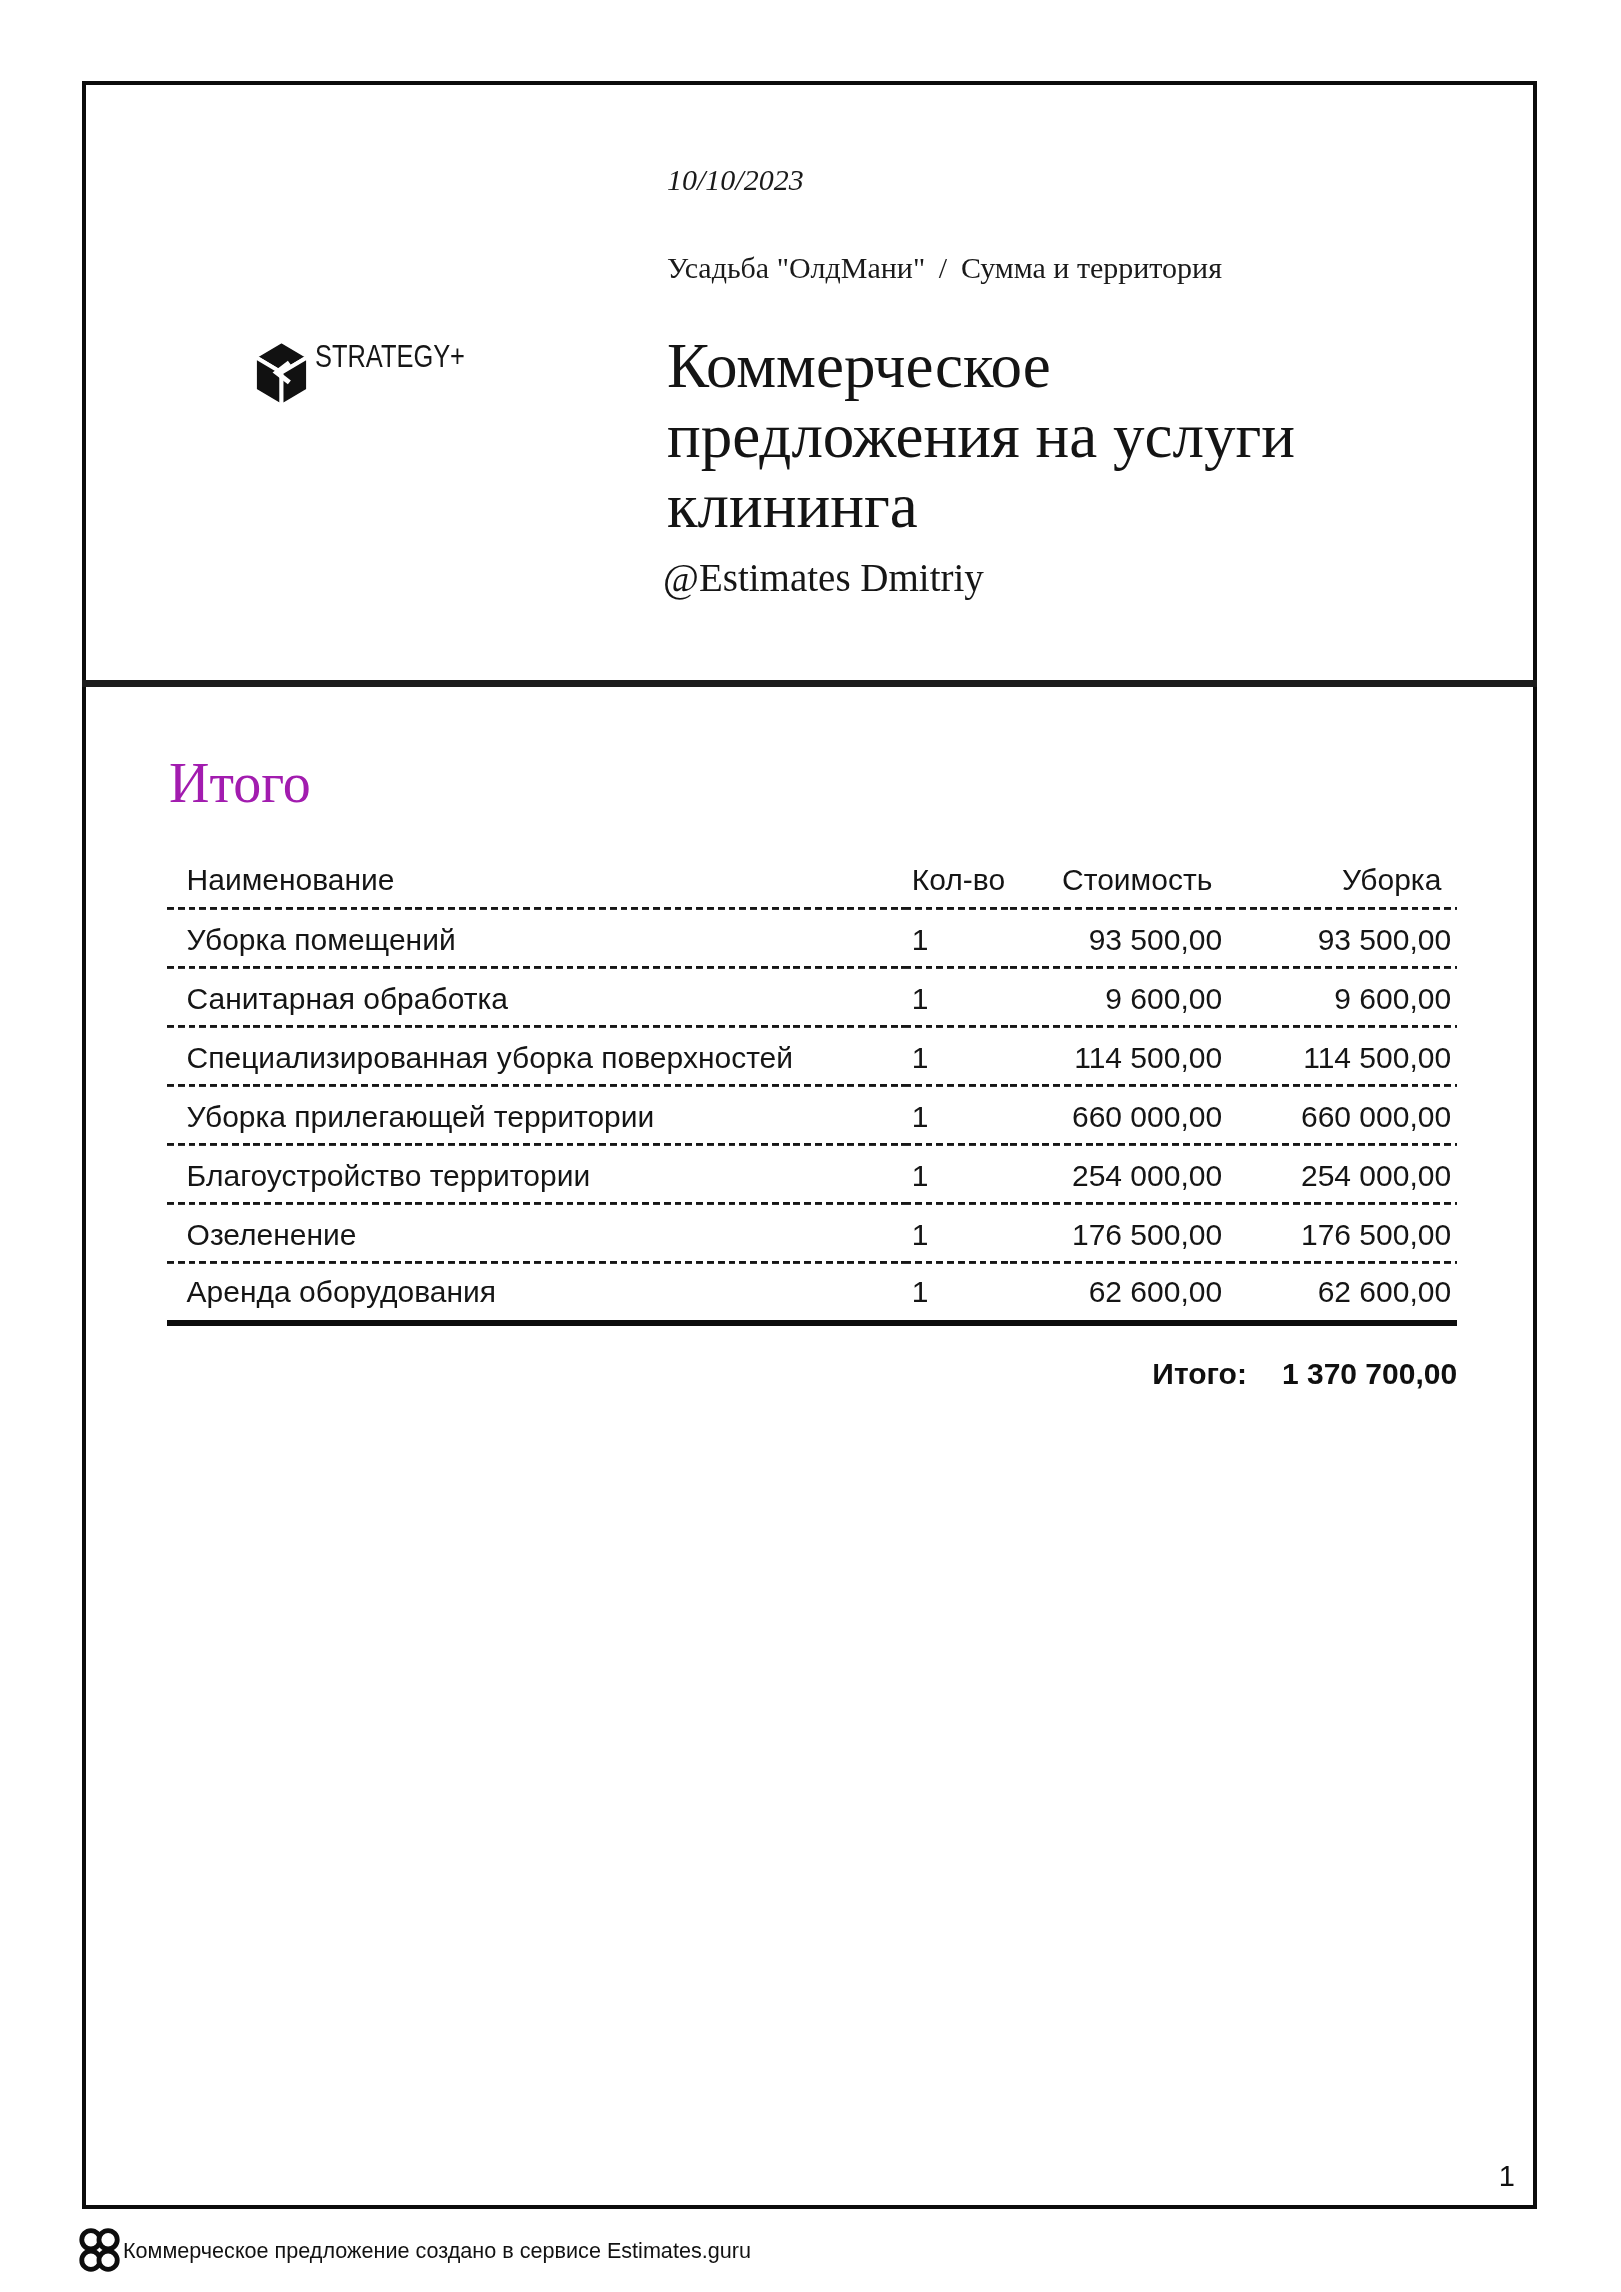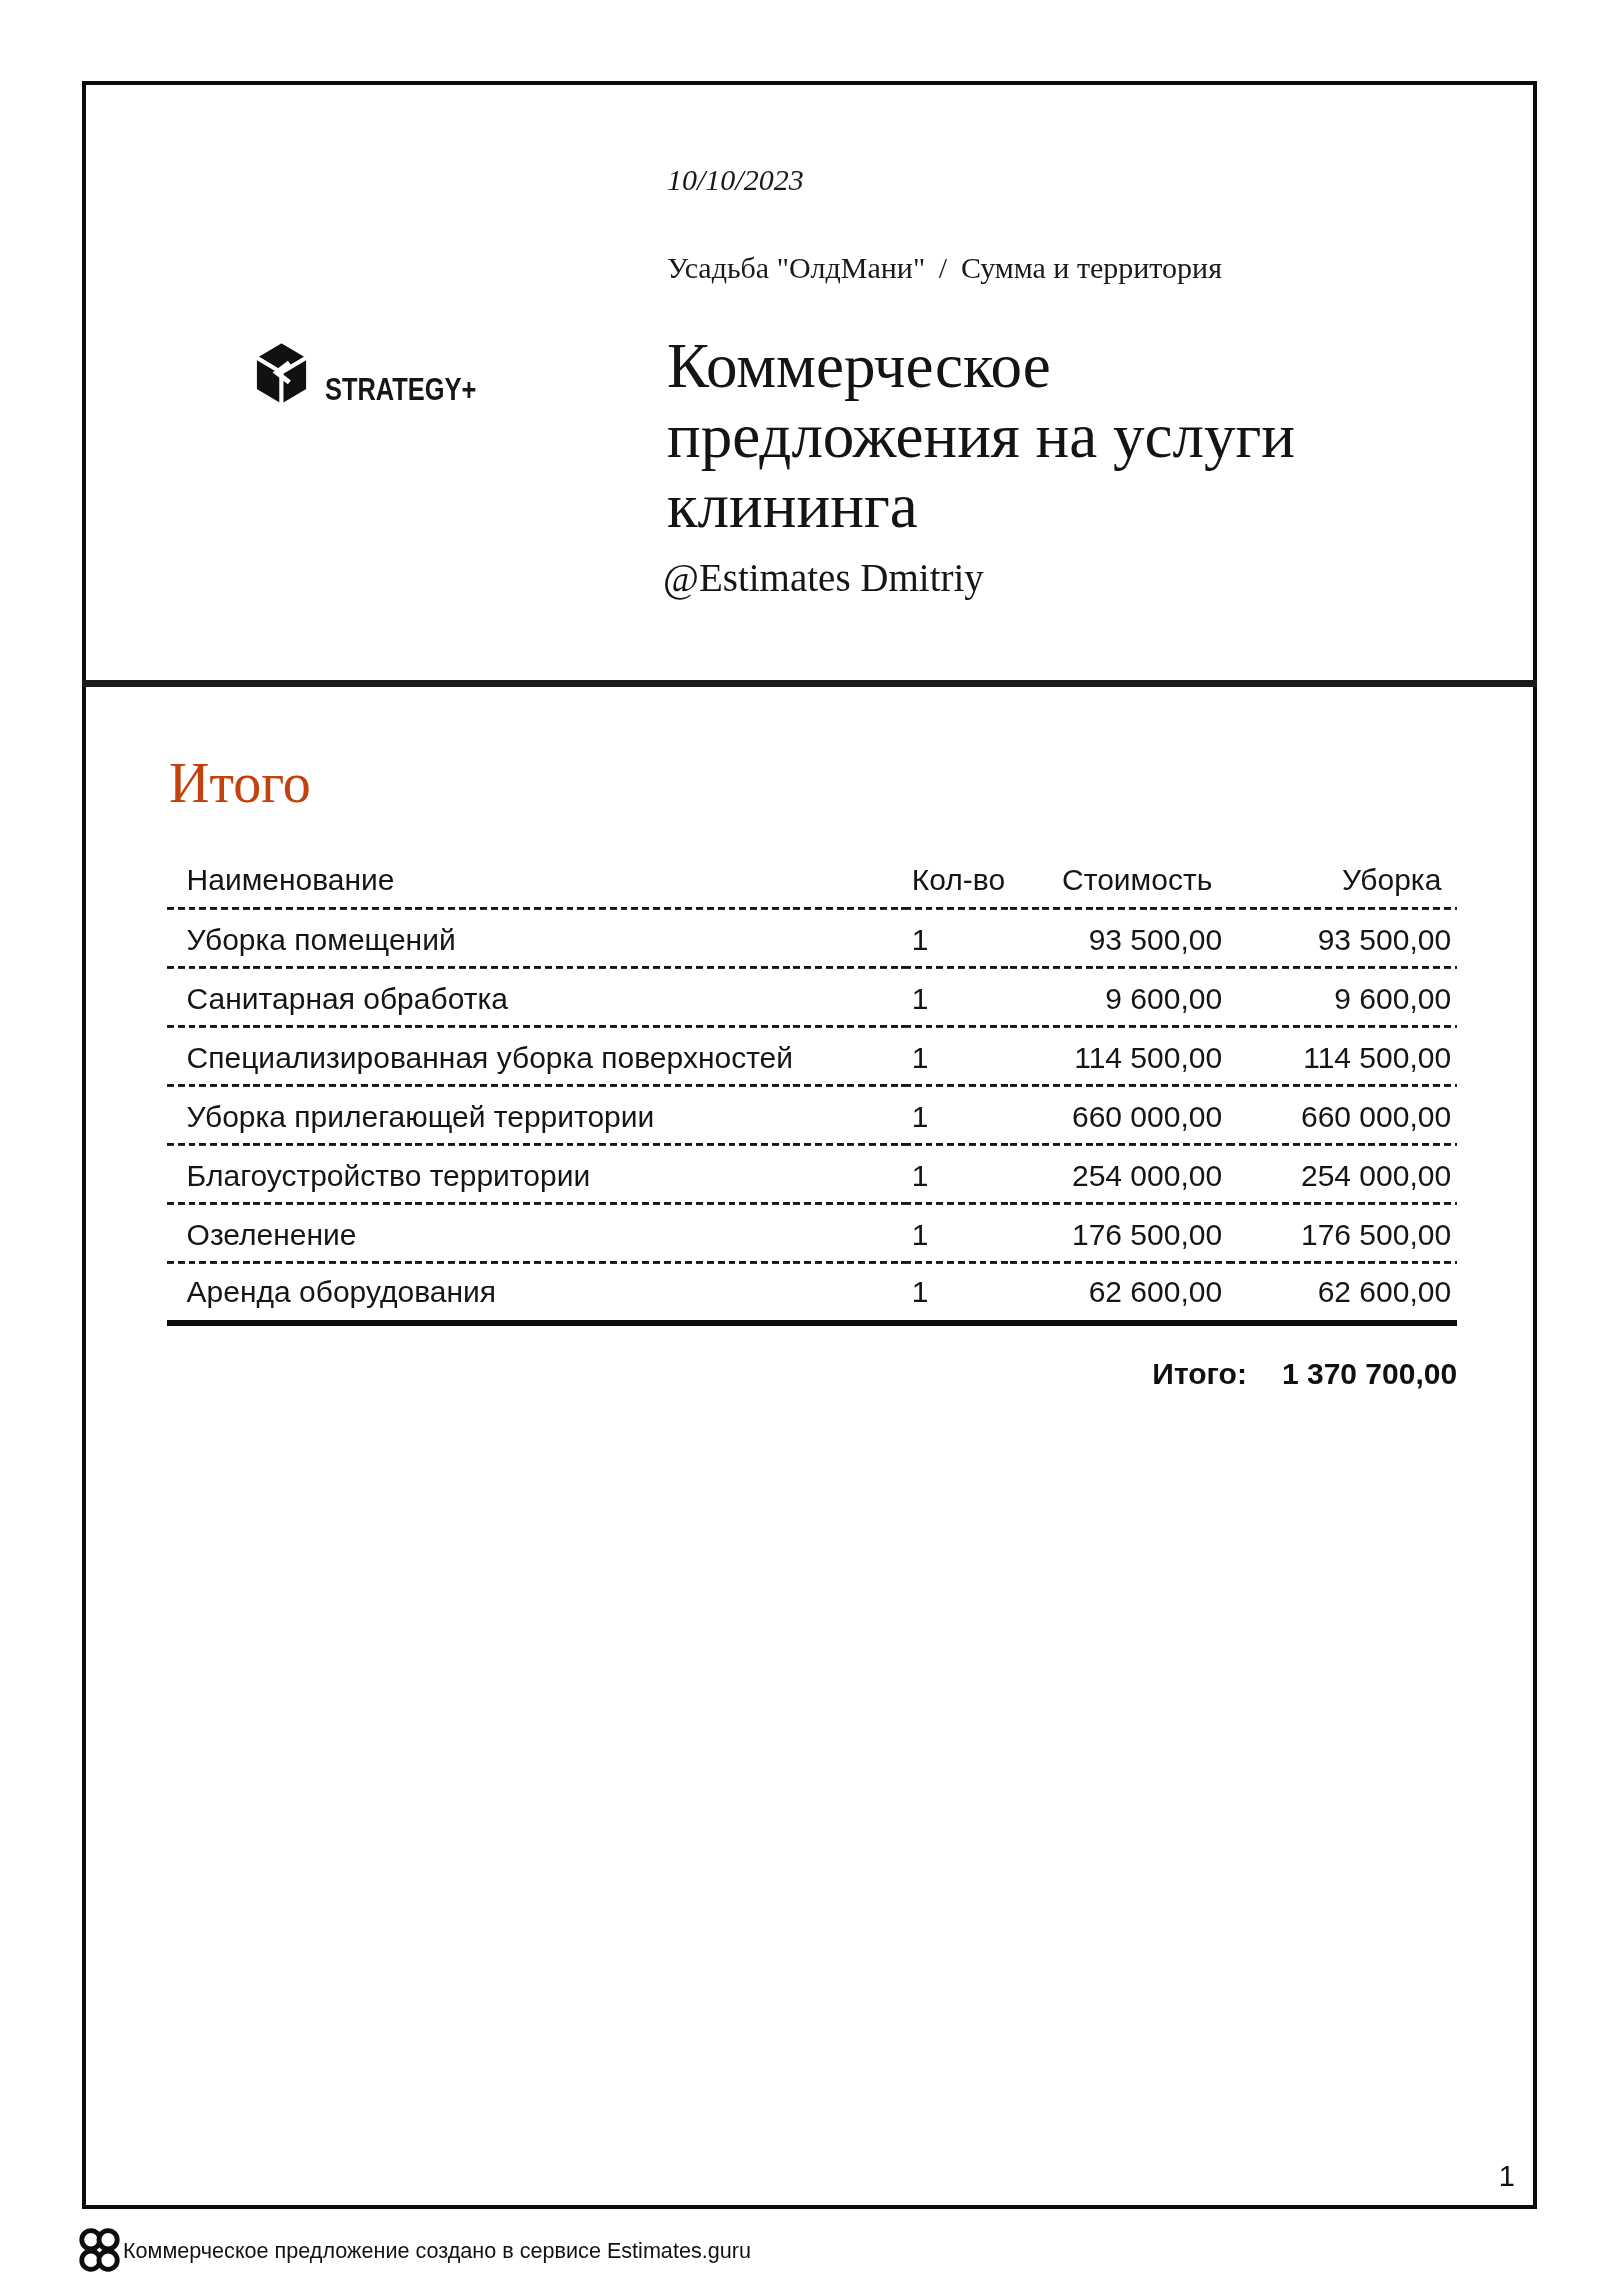--- a/index.html
+++ b/index.html
@@ -11,21 +11,21 @@
   
   .frame{
     position:absolute;left:82px;top:81px;width:1455px;height:2128px;
     border:4.9px solid #0c0c0c;box-sizing:border-box;background:#fff;
   }
   .divider{
     position:absolute;left:82px;top:680px;width:1455px;height:6.9px;background:#1c1c1c;
   }
   
   .logo{
-    position:absolute;left:251px;top:339px;display:flex;align-items:flex-end;gap:13px;font-weight:bold;
+    position:absolute;left:251px;top:339px;display:flex;align-items:flex-start;gap:3px;
   }
   .logo svg{width:61px;height:69px;display:block;}
   .logo-text{
     font-size:31px;color:#161616;letter-spacing:0;
     transform:scaleX(.82);transform-origin:left center;white-space:nowrap;display:block;
   }
   .serif{font-family:"Liberation Serif","DejaVu Serif",serif;}
   .doc-date{
     position:absolute;left:667px;top:163px;font-size:30px;font-style:italic;color:#1a1a1a;
   }
@@ -34,21 +34,21 @@
   }
   .breadcrumb .sep{margin:0 13.7px;}
   .doc-title{
     position:absolute;left:667px;top:331px;font-size:63px;line-height:70px;color:#141414;
   }
   .doc-author{
     position:absolute;left:663px;top:555px;font-size:39px;color:#161616;
   }
   
   .section-heading{
-    position:absolute;left:169px;top:751px;font-size:56px;color:#c2410c;
+    position:absolute;left:169px;top:751px;font-size:56px;color:#a21caf;
   }
   table.tbl{
     position:absolute;left:167px;top:849px;width:1290px;
     border-collapse:collapse;table-layout:fixed;
     font-size:30px;color:#151515;
   }
   .tbl th{font-weight:400;height:61px;vertical-align:middle;}
   .tbl td{height:59px;vertical-align:middle;}
   .tbl th,.tbl td{
     background-image:repeating-linear-gradient(90deg,#161616 0 6.9px,transparent 6.9px 10.8px);

